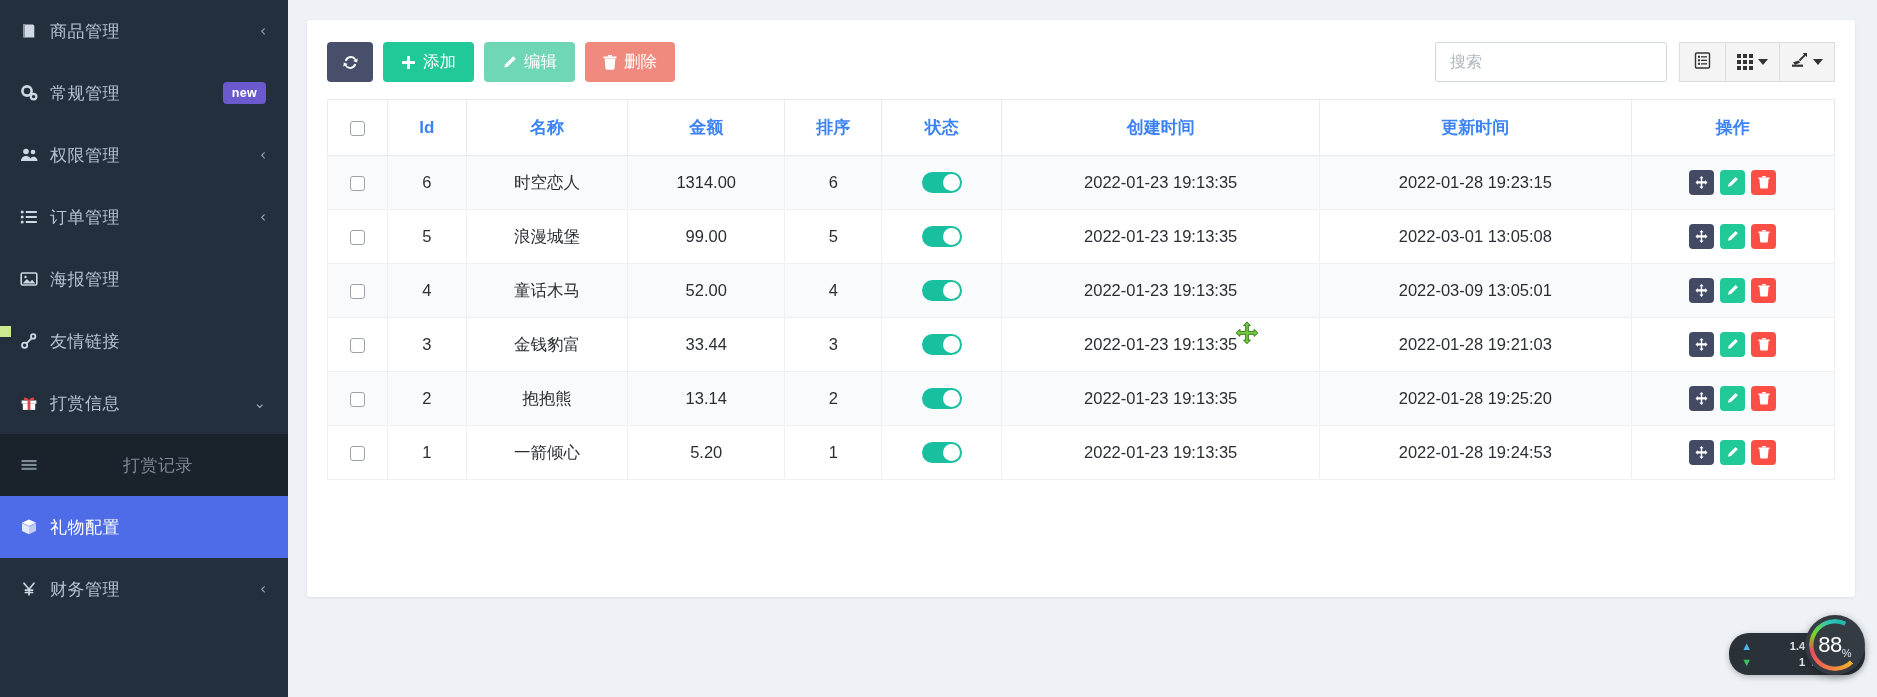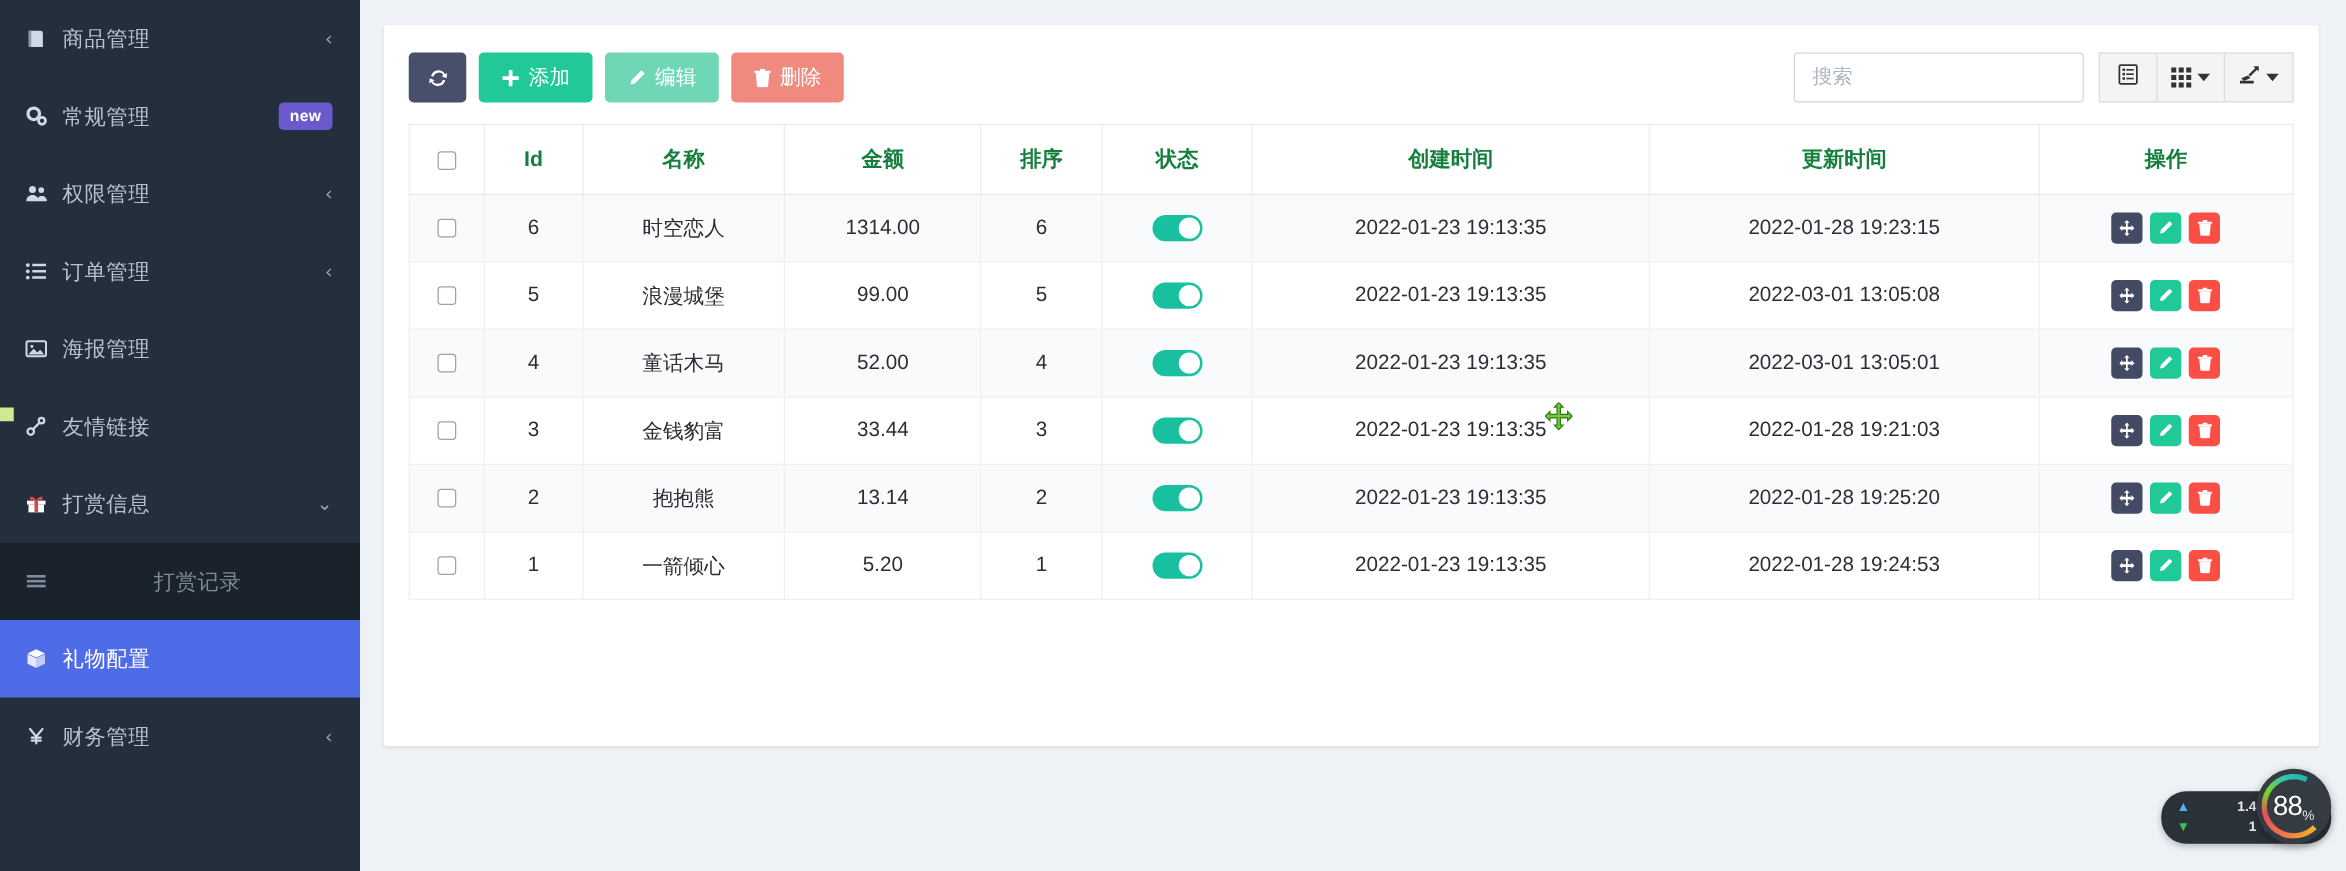--- a/index.html
+++ b/index.html
@@ -141,21 +141,21 @@
   .grid-icon { display: grid; grid-template-columns: repeat(3, 4px); grid-gap: 2px; }
   .grid-icon i { width: 4px; height: 4px; background: #333; display: block; }
 
   
   table { width: 100%; border-collapse: collapse; }
   thead th {
     border: 1px solid #e9ecef;
     border-top: 1px solid #e9ecef;
     font-size: 17px;
     font-weight: bold;
-    color: #15803d;
+    color: #3b82f6;
     padding: 16px 8px;
     text-align: center;
     background: #fff;
     white-space: nowrap;
   }
   tbody td {
     border: 1px solid #eef0f2;
     padding: 14px 8px;
     text-align: center;
     font-size: 16.5px;
@@ -603,21 +603,21 @@
               </td>
             </tr>
             <tr>
               <td class="col-chk"><span class="chk"></span></td>
               <td class="col-id">4</td>
               <td class="col-name">童话木马</td>
               <td class="col-amt">52.00</td>
               <td class="col-sort">4</td>
               <td class="col-stat"><span class="toggle"></span></td>
               <td class="col-ct">2022-01-23 19:13:35</td>
-              <td class="col-ut">2022-03-01 13:05:01</td>
+              <td class="col-ut">2022-03-09 13:05:01</td>
               <td class="col-op">
                 <div class="ops">
                   <span class="op-btn" style="background: rgb(67, 74, 99);">
                     <span>
                       <svg width="13" height="13" viewBox="0 0 13 13" fill="#fff">
                         <path d="M6.5 0l2.1 2.3H7.2v3H10.2V4l2.3 2.5-2.3 2.2V7.6H7.2v3h1.4L6.5 13l-2.1-2.4h1.4v-3H2.8v1.1L.5 6.5 2.8 4v1.3h3V2.3H4.4z"></path>
                       </svg>
                     </span>
                   </span>
                   <span class="op-btn" style="background: rgb(32, 201, 151);">

